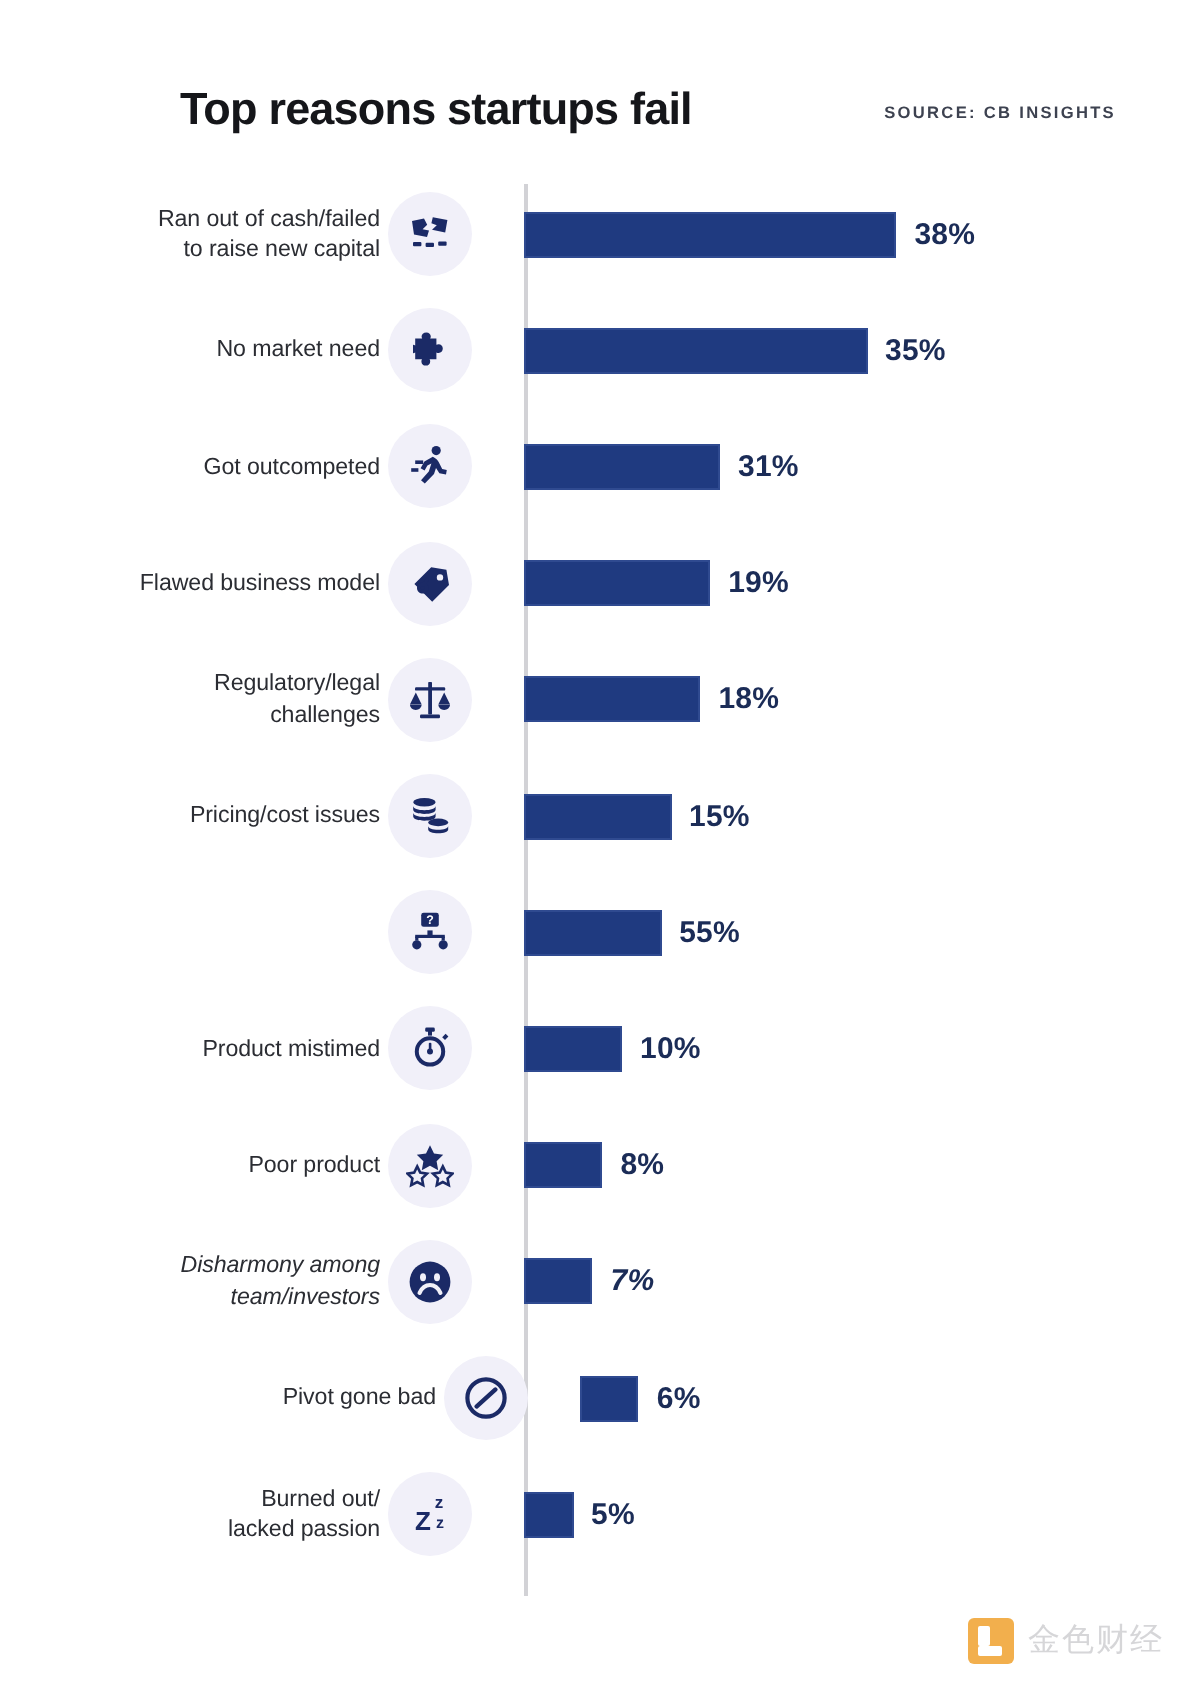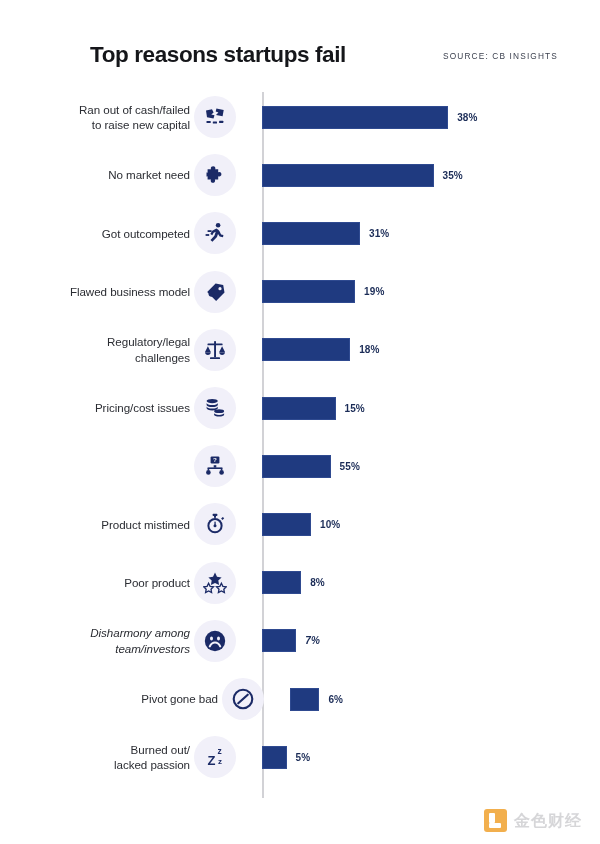--- a/index.html
+++ b/index.html
@@ -18,21 +18,21 @@
   .header {
     position:absolute; left:0; top:0; width:600px; height:88px;
   }
   .chart-title {
     position:absolute; left:42px; top:44px;
     font-size:22.5px; font-weight:bold; letter-spacing:-0.4px;
     color:#15161a; line-height:1;margin-left:48px;
   }
   .source-note {
     position:absolute; right:42px; top:52px;
-    font-size:8.3px; font-weight:normal; letter-spacing:1.15px;
+    font-size:8.3px; font-weight:bold; letter-spacing:1.15px;
     color:#3d4250; text-transform:uppercase; line-height:1;
   }
 
   
   .plot { position:absolute; left:0; top:88px; width:556px; height:720px; }
   .axis-line {
     position:absolute; left:262px; top:4px; width:1.6px; height:706px;
     background:#d2d2d6;
   }
 
@@ -61,21 +61,21 @@
   .bar-wrap {
     position:absolute; left:262px; top:0; height:58px;
     display:flex; align-items:center;
   }
   .bar {
     height:23px; background:#1f3a80;
     border:1px solid #2f4a90;
   }
   .bar-value {
     margin-left:9px;
-    font-size:10px; font-weight:bold; color:#1b2c57;
+    font-size:15px; font-weight:bold; color:#1b2c57;
     letter-spacing:0.1px; white-space:nowrap;
   }
 
   
   .watermark {
     position:absolute; right:18px; bottom:12px;
     display:flex; align-items:center; gap:7px;
     opacity:0.85;
   }
   .wm-mark {
@@ -84,21 +84,21 @@
   }
   .wm-mark::before {
     content:""; position:absolute; left:5px; top:4px;
     width:6px; height:10px; background:#fff; border-radius:1px;
   }
   .wm-mark::after {
     content:""; position:absolute; left:5px; top:14px;
     width:12px; height:5px; background:#fff; border-radius:1px;
   }
   .wm-text {
-    font-size:16px; font-weight:bold; color:#cfcfd2;
+    font-size:16px; font-weight:normal; color:#cfcfd2;
     letter-spacing:1px; line-height:1;
   }
 </style>
 </head>
 <body>
 
 <div class="card">
 
   <div class="header">
     <div class="chart-title">Top reasons startups fail</div>

